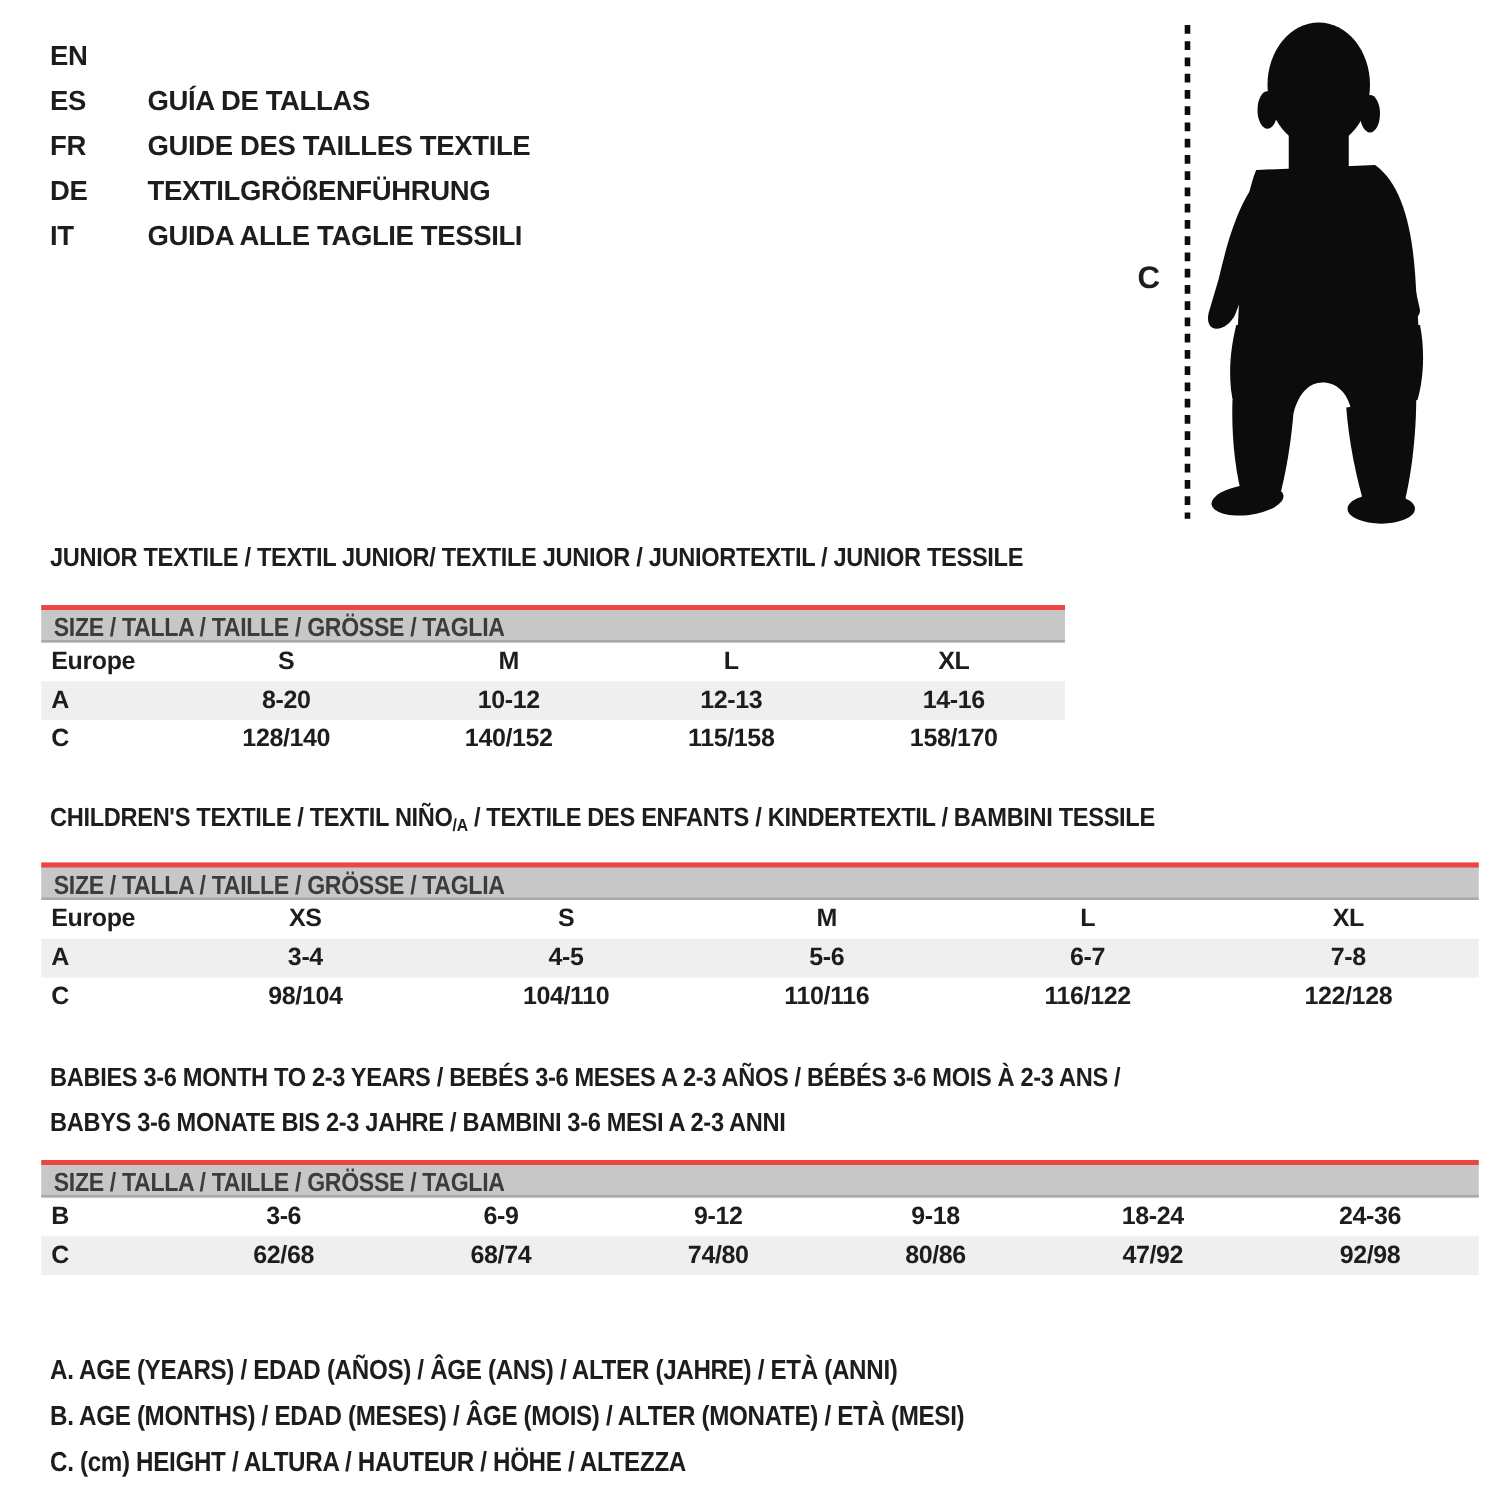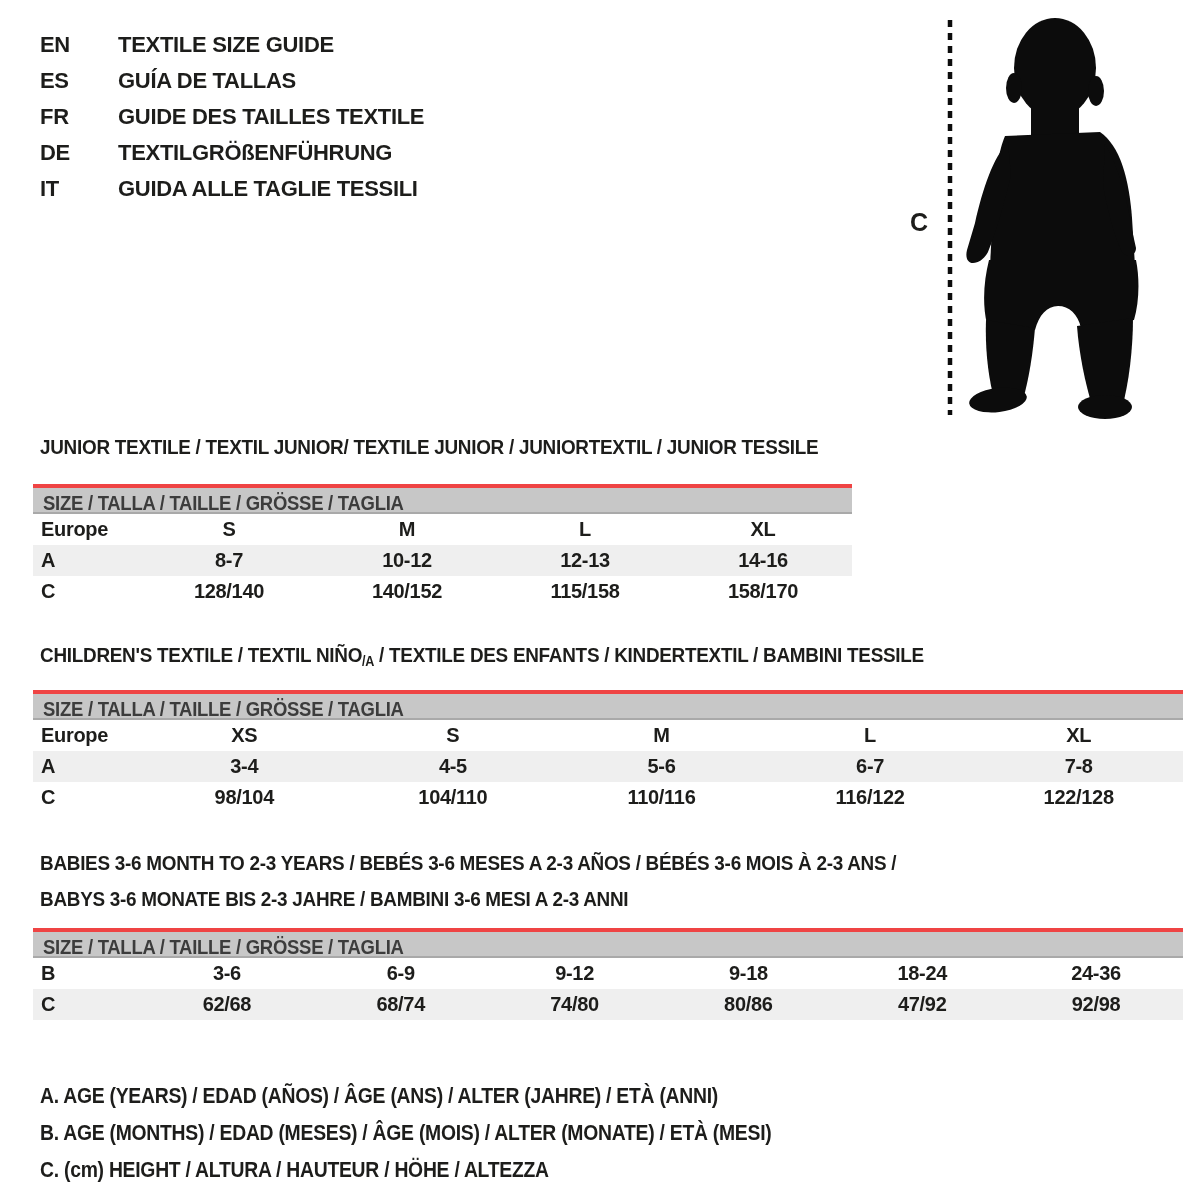--- a/index.html
+++ b/index.html
@@ -39,21 +39,20 @@
   .legend div{transform:scaleX(0.88);transform-origin:0 50%;white-space:nowrap;letter-spacing:-0.3px;}
 </style>
 </head>
 <body>
 
 <div class="canvas">
 
   <div class="langs">
     <div class="lang-row">
       <span class="lang-code">EN</span>
-      <span>TEXTILE SIZE GUIDE</span>
     </div>
     <div class="lang-row">
       <span class="lang-code">ES</span>
       <span>GUÍA DE TALLAS</span>
     </div>
     <div class="lang-row">
       <span class="lang-code">FR</span>
       <span>GUIDE DES TAILLES TEXTILE</span>
     </div>
     <div class="lang-row">
@@ -92,21 +91,21 @@
     </div>
     <div class="tr">
       <div class="td lbl">Europe</div>
       <div class="td">S</div>
       <div class="td">M</div>
       <div class="td">L</div>
       <div class="td">XL</div>
     </div>
     <div class="tr shaded">
       <div class="td lbl">A</div>
-      <div class="td">8-7</div>
+      <div class="td">8-20</div>
       <div class="td">10-12</div>
       <div class="td">12-13</div>
       <div class="td">14-16</div>
     </div>
     <div class="tr">
       <div class="td lbl">C</div>
       <div class="td">128/140</div>
       <div class="td">140/152</div>
       <div class="td">115/158</div>
       <div class="td">158/170</div>

